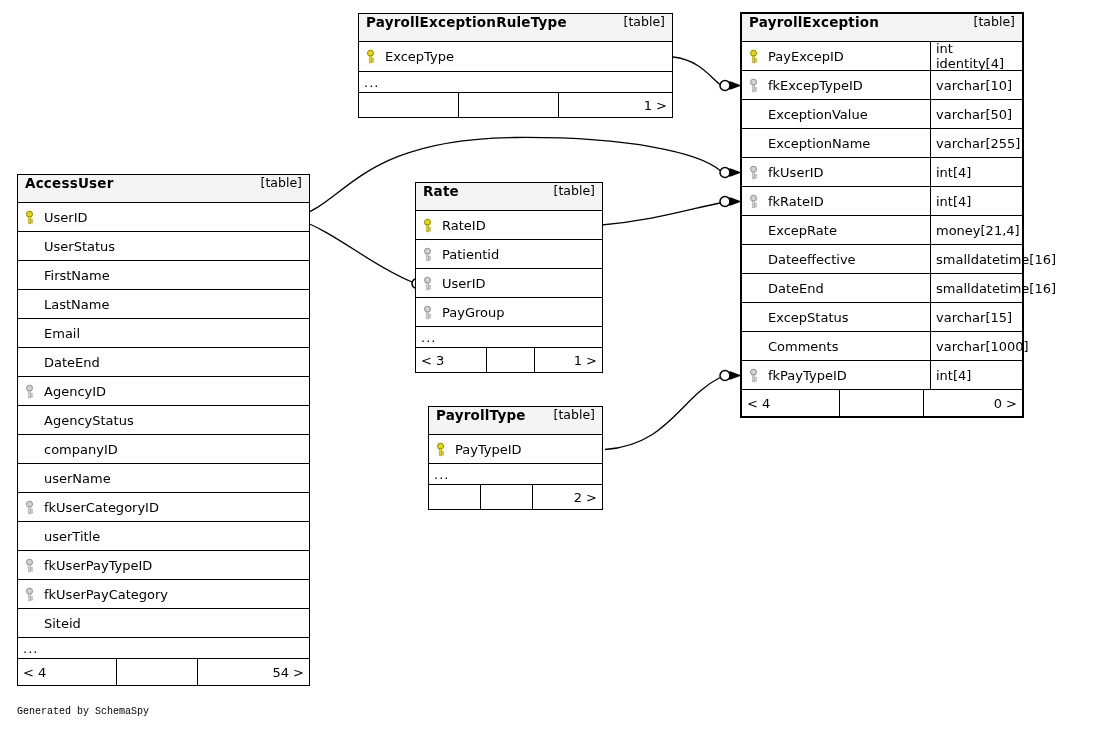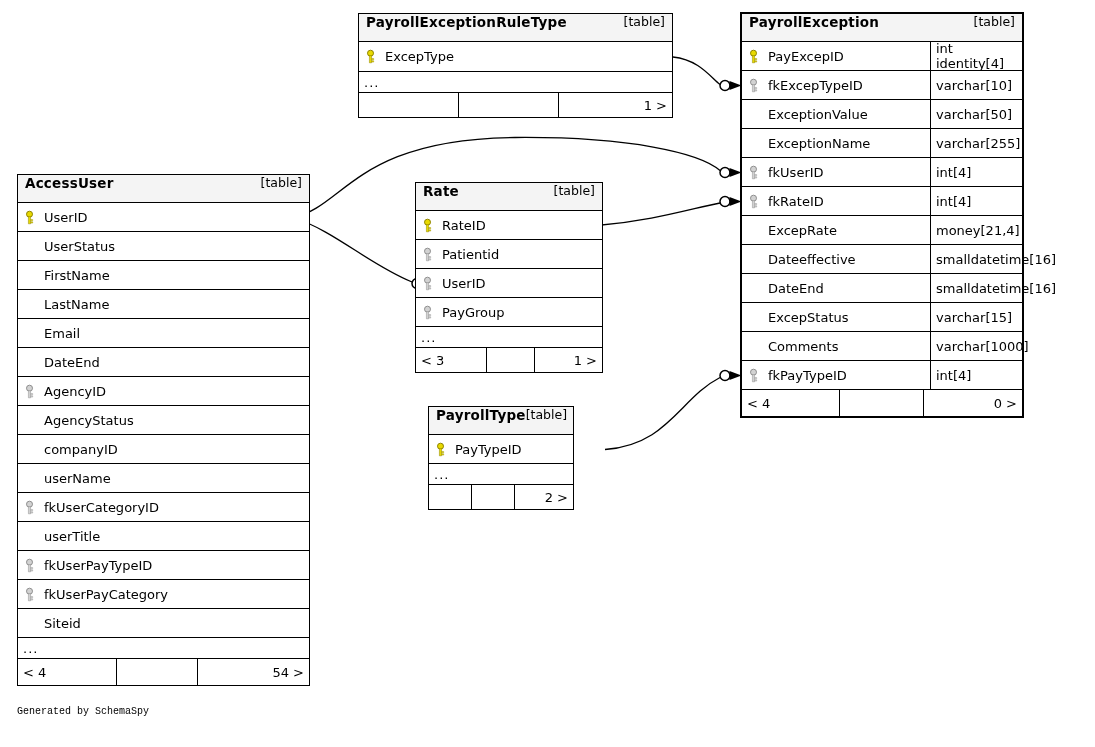--- a/index.html
+++ b/index.html
@@ -47,21 +47,21 @@
   .fc:first-child{padding-left:5px;}
   .t0 .fc1{flex:0 0 32%;} .t0 .fc2{flex:0 0 32%;} .t0 .fc3{flex:1;}
   .t1 .fc1{flex:0 0 35%;} .t1 .fc2{flex:0 0 30%;} .t1 .fc3{flex:1;}
   .t2 .fc1{flex:0 0 34%;} .t2 .fc2{flex:0 0 28%;} .t2 .fc3{flex:1;}
   .t3 .fc1{flex:0 0 38%;} .t3 .fc2{flex:0 0 26%;} .t3 .fc3{flex:1;}
   .t4 .fc1{flex:0 0 30%;} .t4 .fc2{flex:0 0 30%;} .t4 .fc3{flex:1;}
   .t0{left:358px;top:13px;width:315px;}
   .t1{left:740px;top:12px;width:284px;}
   .t2{left:17px;top:174px;width:293px;}
   .t3{left:415px;top:182px;width:188px;}
-  .t4{left:428px;top:406px;width:146px;}
+  .t4{left:428px;top:406px;width:175px;}
   #credit{position:absolute;left:17px;top:706px;font-size:10px;z-index:1;font-family:Liberation Mono, monospace;}
   .edge{fill:none;stroke:#000;stroke-width:1.3px;}
   .edge-dot{fill:#fff;stroke:#000;stroke-width:1.5px;}
   .edge-arrow{fill:#000;stroke:none;}
 </style>
 </head>
 <body style="background: rgb(255, 255, 255);">
 
 <svg id="edges" width="1095" height="747">
   <g>

